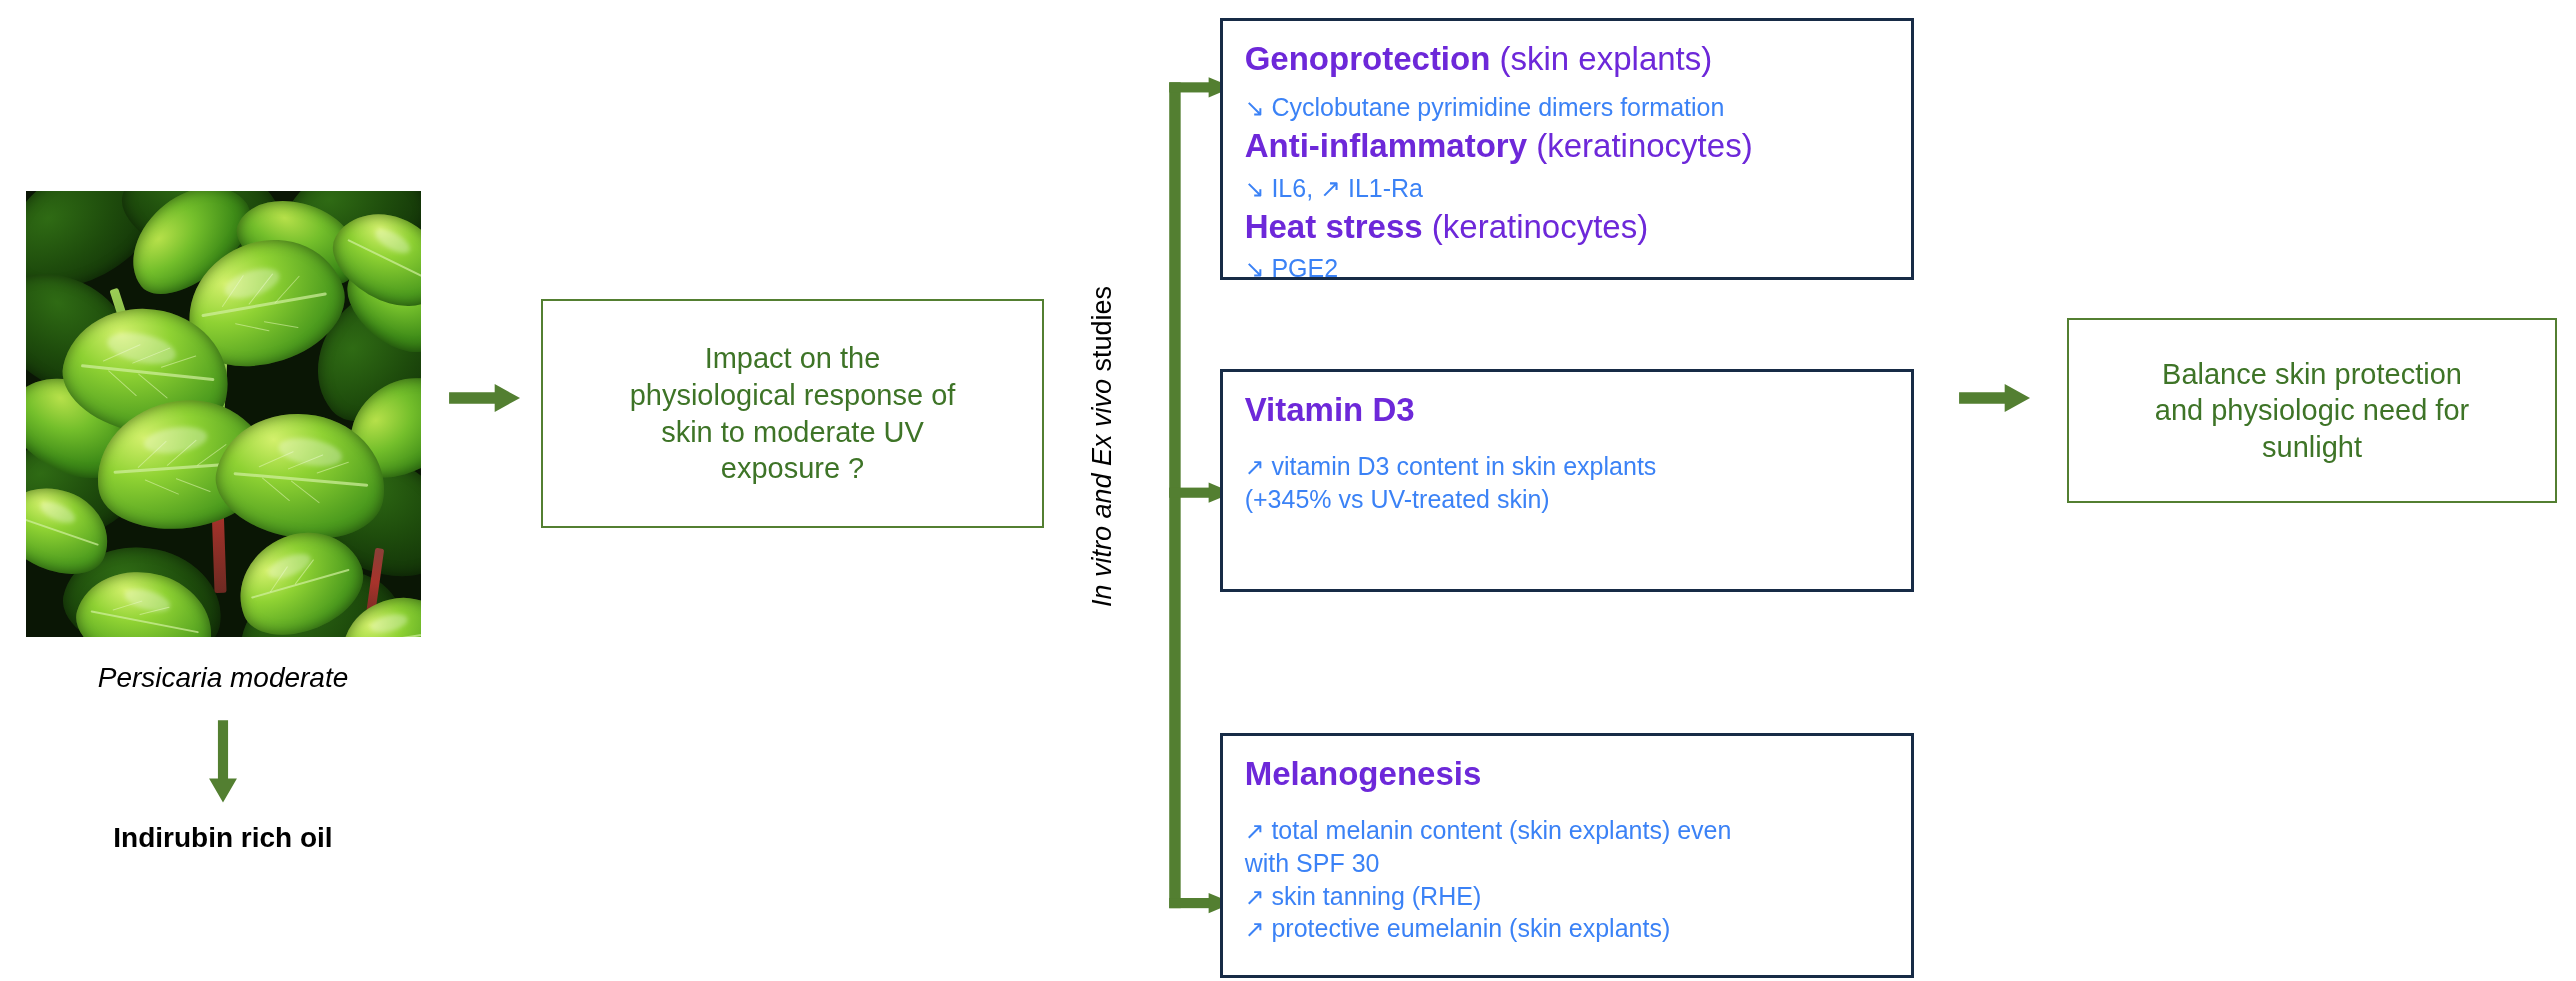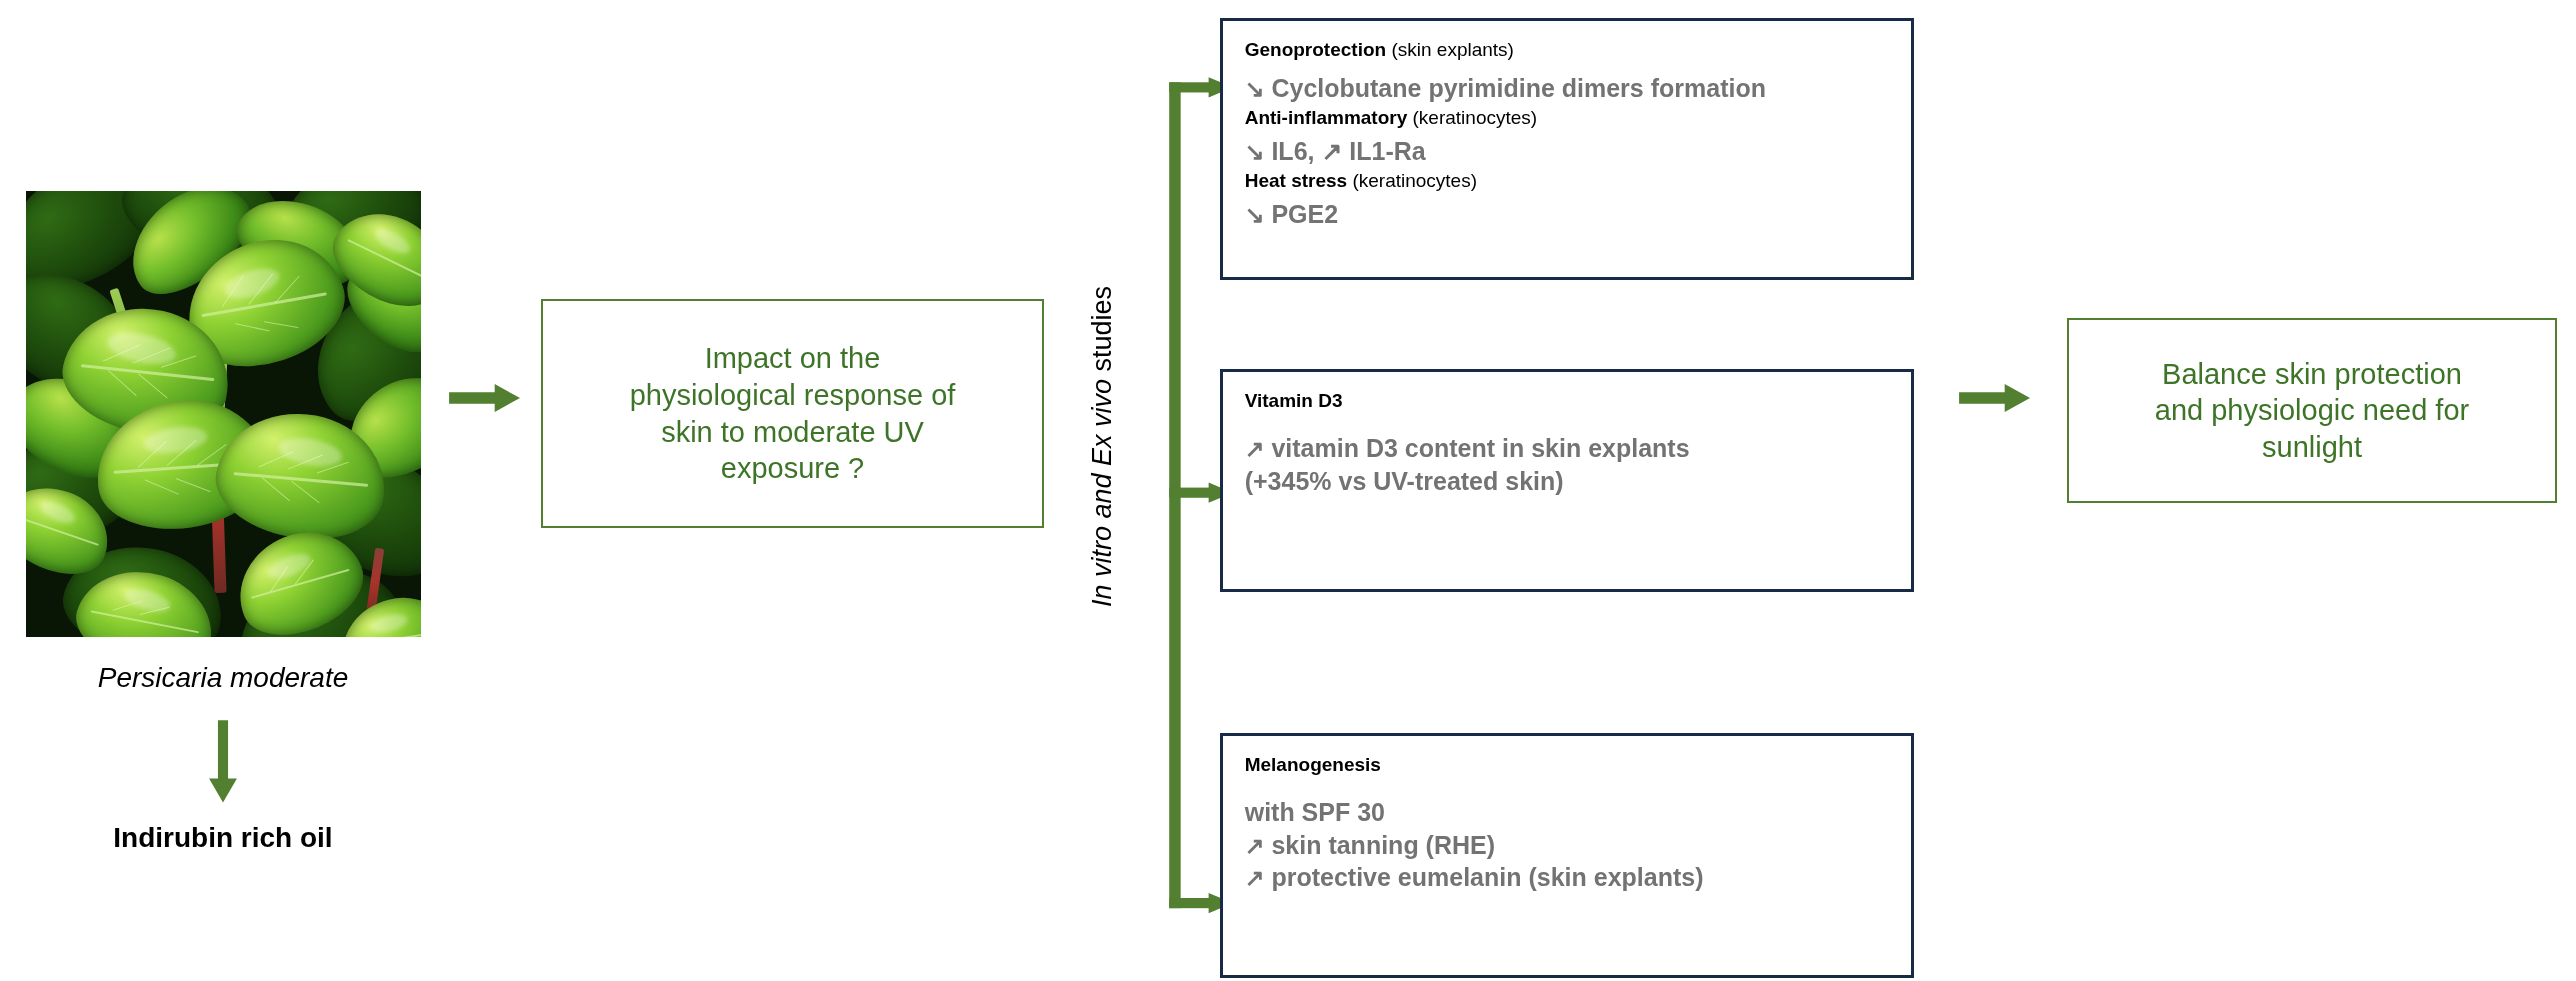--- a/index.html
+++ b/index.html
@@ -159,34 +159,33 @@
     border: 3.2px solid #172B46;
     background: #ffffff;
     box-sizing: border-box;
     padding: 16.6px 21.7px 12.7px 21.7px;
   }
   #box-geno  { left: 1220px; top: 18px;   width: 694px; height: 262px; }
   #box-vitd  { left: 1220px; top: 369px;  width: 694px; height: 223px; }
   #box-melan { left: 1220px; top: 733px; width: 694px; height: 245px; }
 
   .navy-box .head {
-    font-size: 19px;
+    font-size: 33px;
     font-weight: bold;
-    color: #000000;
+    color: #6d28d9;
     line-height: 1.30;
     white-space: nowrap;
   }
   .navy-box .head .sub {
     font-weight: normal;
   }
   .navy-box .line {
     font-size: 25px;
-    color: #737373;
+    color: #3b82f6;
     line-height: 1.30;
-    font-weight: bold;
   }
   .navy-box .head + .line { margin-top: 4px; }
   .navy-box .line + .head { margin-top: 1.3px; }
   .spacer-sm { height: 10.2px; }
   .spacer-md { height: 19px; }
   .arrow-glyph { font-size: 23.6px; }
 </style>
 </head>
 <body>
 
@@ -369,20 +368,24 @@
       <span>(+345% vs UV-treated skin)</span>
     </div>
   </div>
 
   <div class="navy-box" id="box-melan">
     <div class="head">
       <span>Melanogenesis</span>
     </div>
     <div class="spacer-md"></div>
     <div class="line">
+      <span class="arrow-glyph">↗</span>
+      <span>total melanin content (skin explants) even</span>
+    </div>
+    <div class="line">
       <span>with SPF 30</span>
     </div>
     <div class="line">
       <span class="arrow-glyph">↗</span>
       <span>skin tanning (RHE)</span>
     </div>
     <div class="line">
       <span class="arrow-glyph">↗</span>
       <span>protective eumelanin (skin explants)</span>
     </div>

